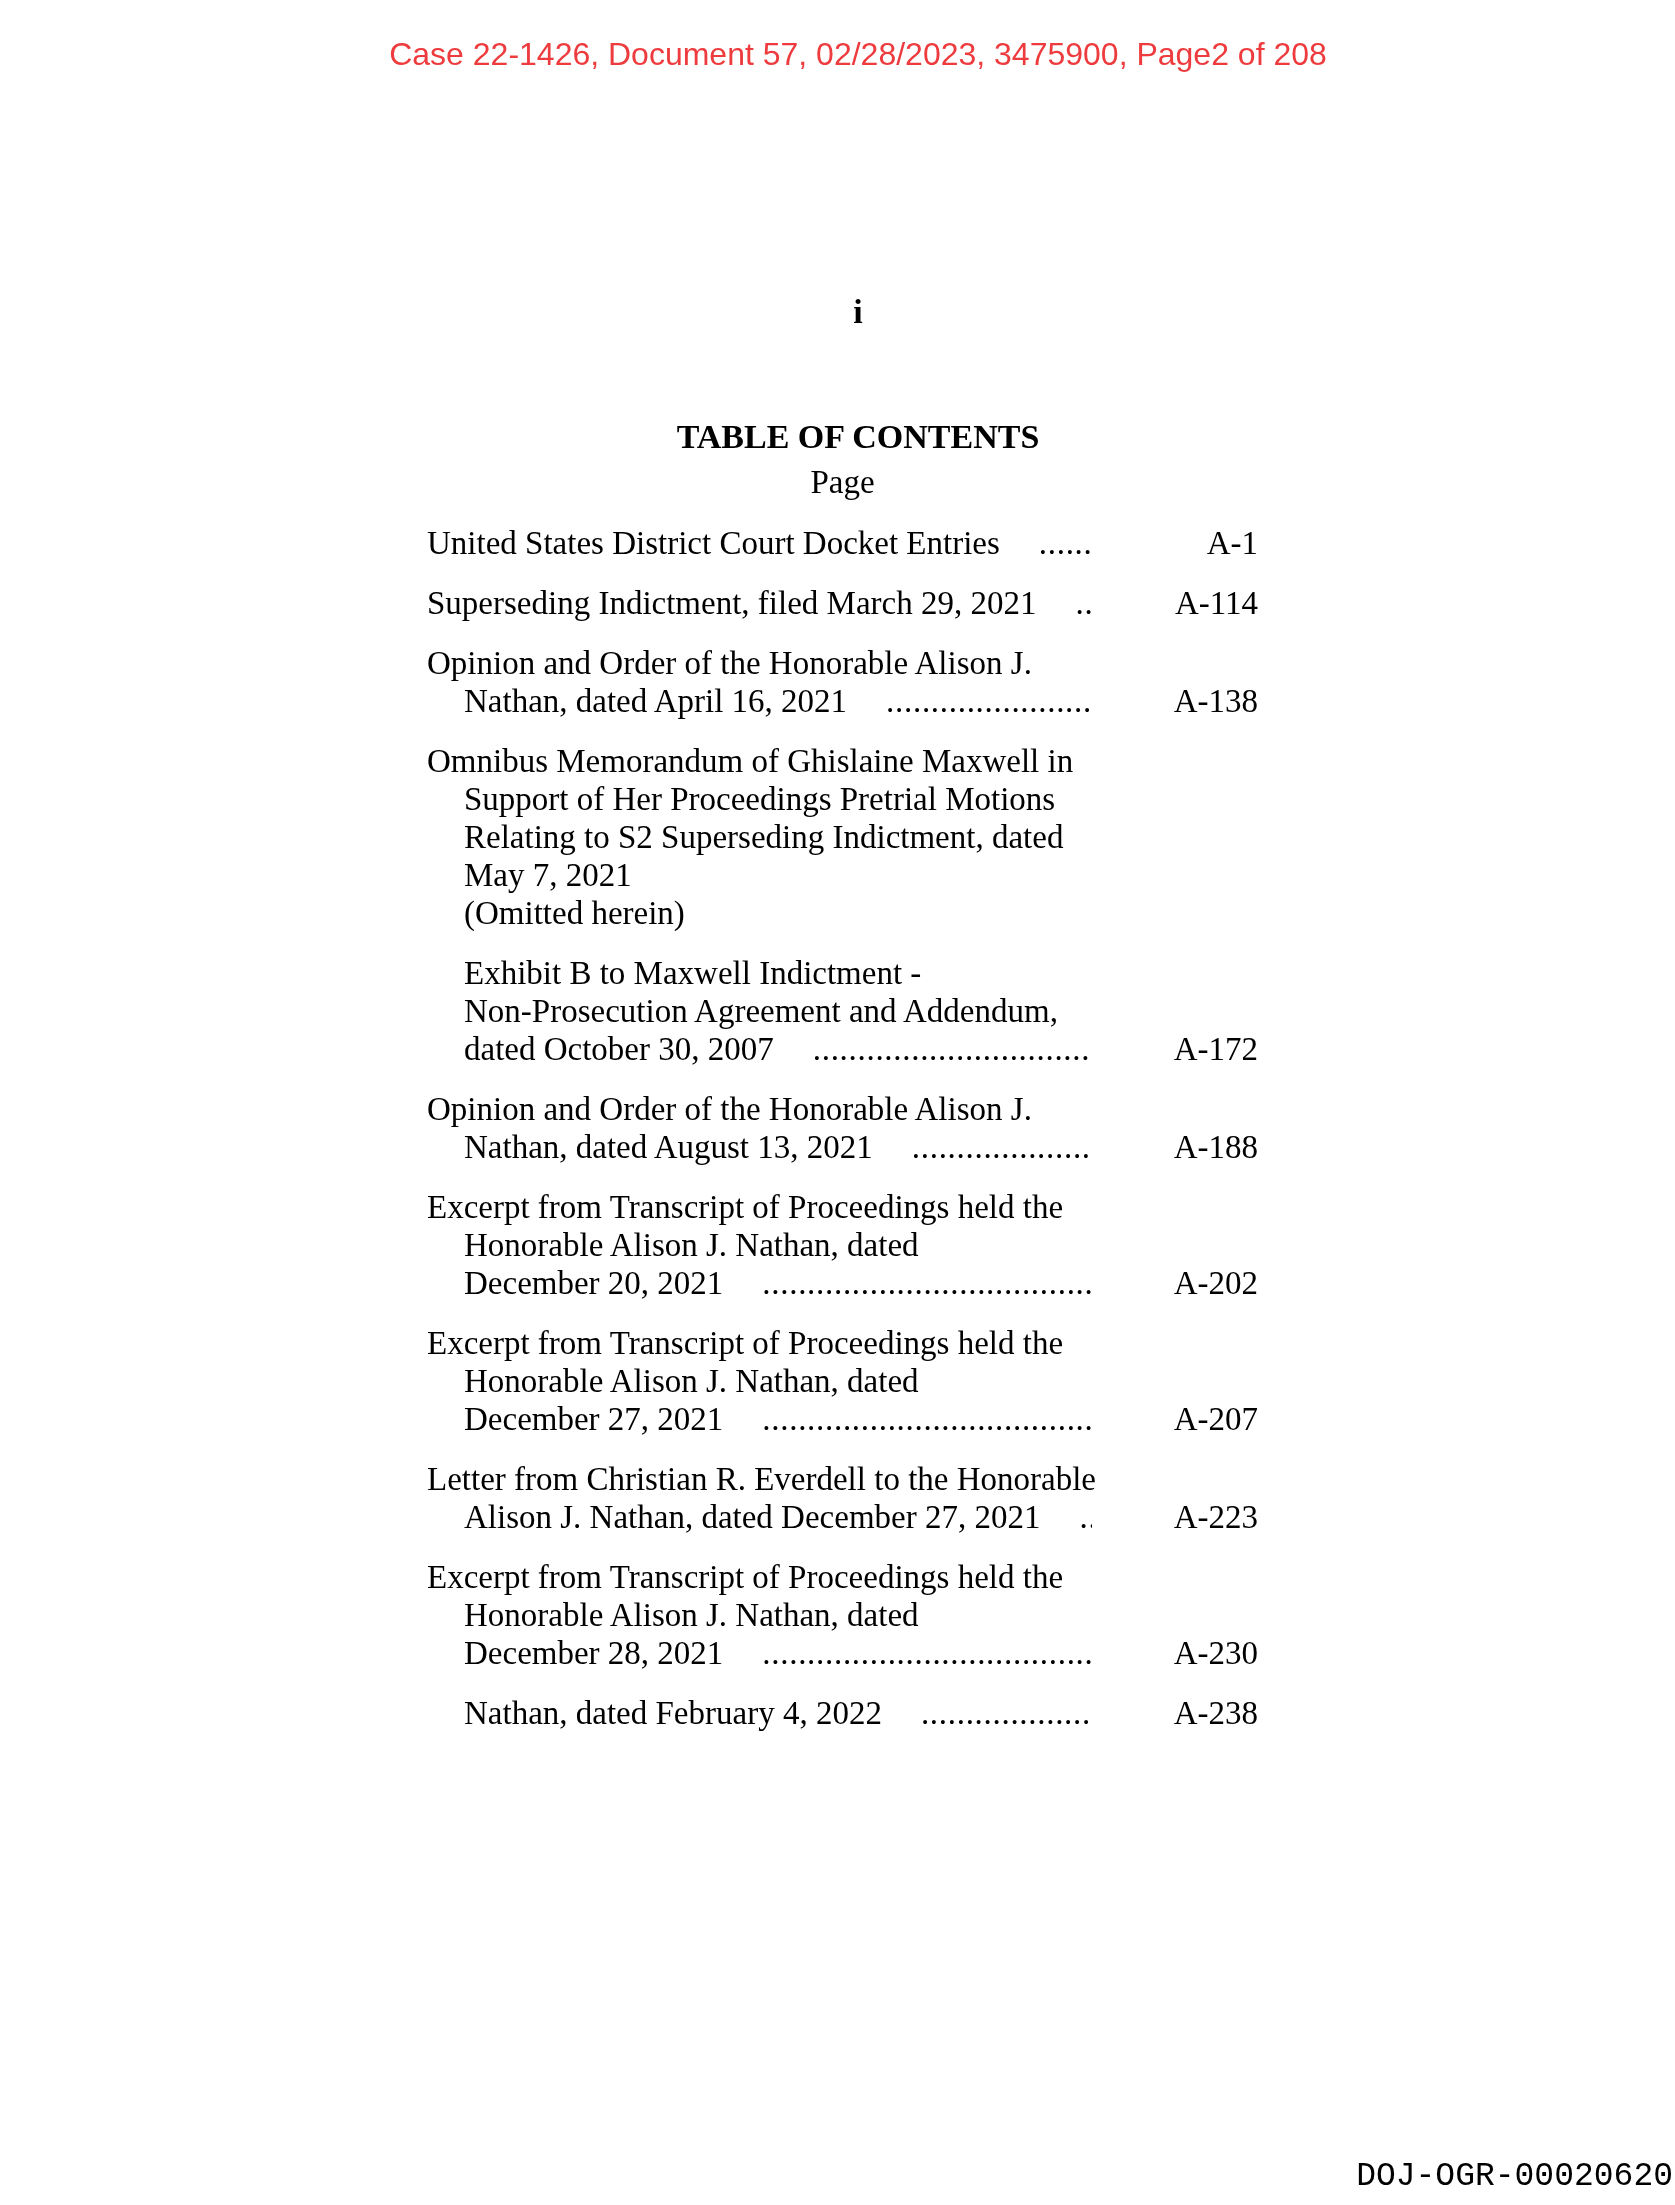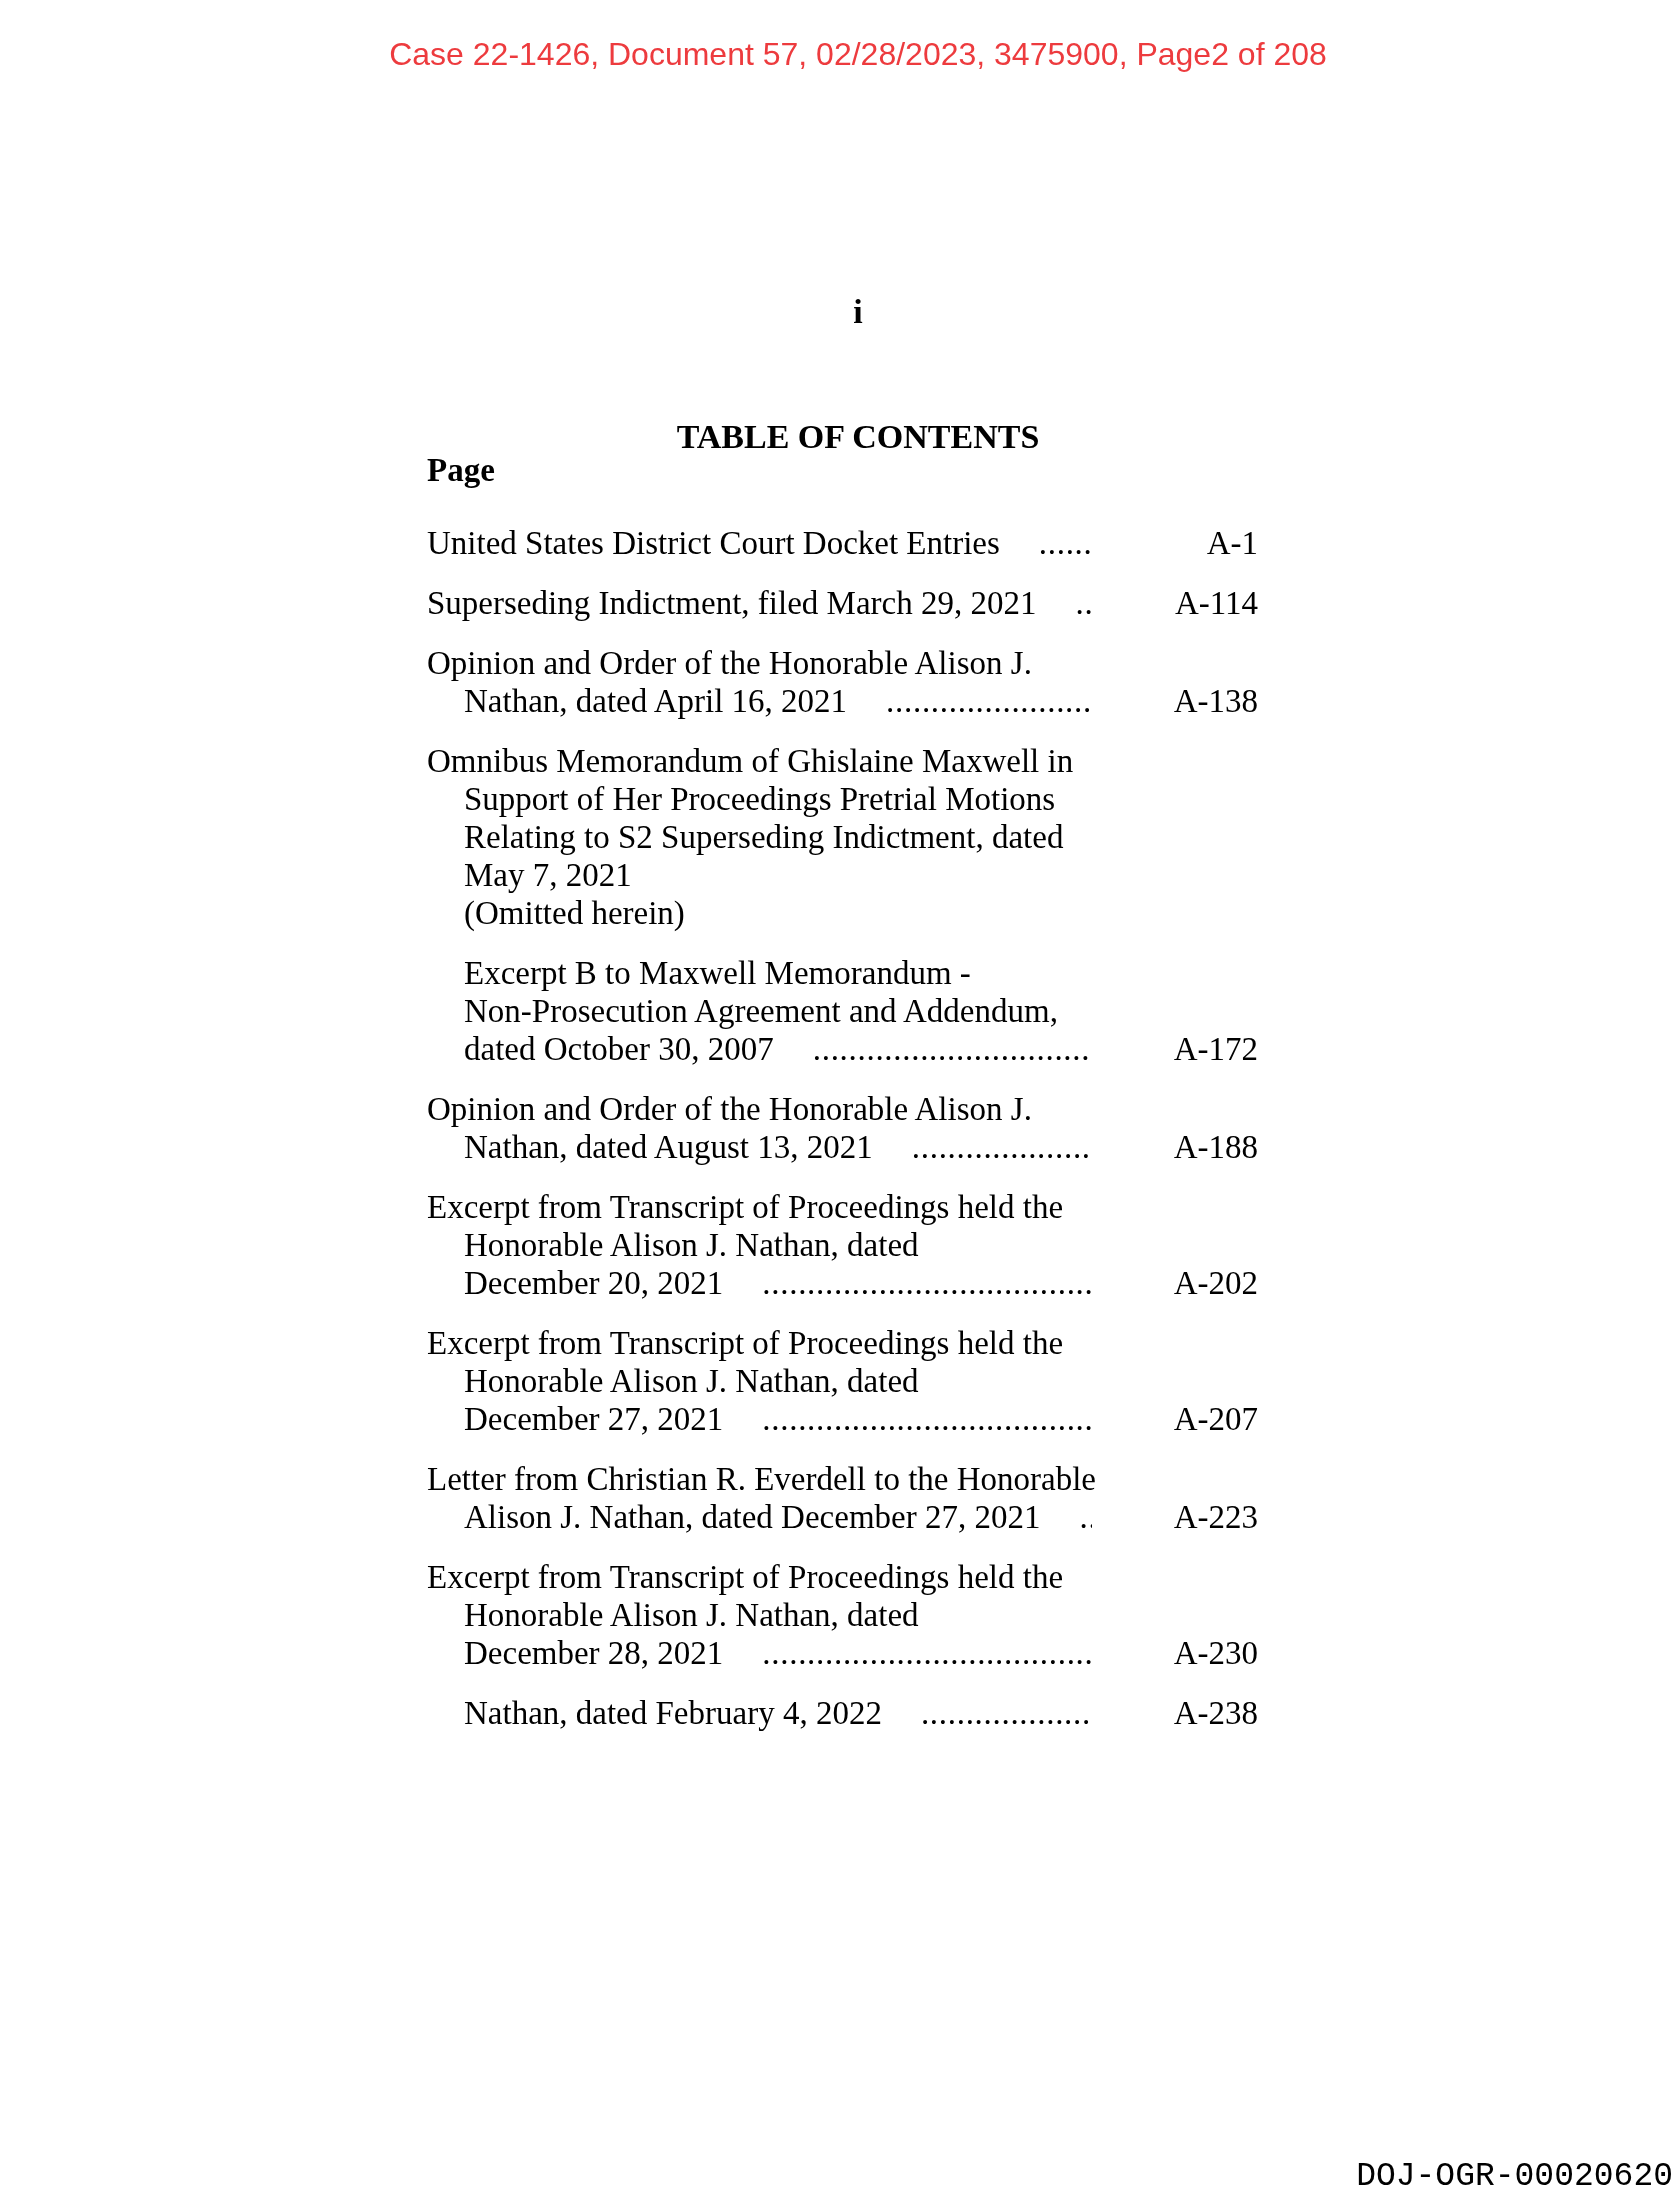--- a/index.html
+++ b/index.html
@@ -41,25 +41,25 @@
     top: 394px;
     left: 0;
     width: 100%;
     text-align: center;
     font-weight: bold;
     font-size: 34px;
     margin-top: 24px;
   }
   .page-col-label {
     position: absolute;
-    top: 452px;
+    top: 464px;
     left: 427px;
     width: 831px;
-    text-align: left;
-    font-weight: bold;
+    text-align: center;
+    font-weight: normal;
     font-size: 33px;
   }
   .toc-list {
     position: absolute;
     top: 524px;
     left: 427px;
     width: 831px;
     font-size: 33px;
     line-height: 38px;
   }
@@ -146,21 +146,21 @@
 
     <div class="entry">
       <div class="line">Omnibus Memorandum of Ghislaine Maxwell in</div>
       <div class="line cont">Support of Her Proceedings Pretrial Motions</div>
       <div class="line cont">Relating to S2 Superseding Indictment, dated</div>
       <div class="line cont">May 7, 2021</div>
       <div class="line cont">(Omitted herein)</div>
     </div>
 
     <div class="entry">
-      <div class="line cont">Excerpt B to Maxwell Memorandum -</div>
+      <div class="line cont">Exhibit B to Maxwell Indictment -</div>
       <div class="line cont">Non-Prosecution Agreement and Addendum,</div>
       <div class="line cont leader-line">
         <span class="ltext">dated October 30, 2007</span>
         <span class="dots">................................................................................................................................................................</span>
         <span class="pagenum">A-172</span>
       </div>
     </div>
 
     <div class="entry">
       <div class="line">Opinion and Order of the Honorable Alison J.</div>

